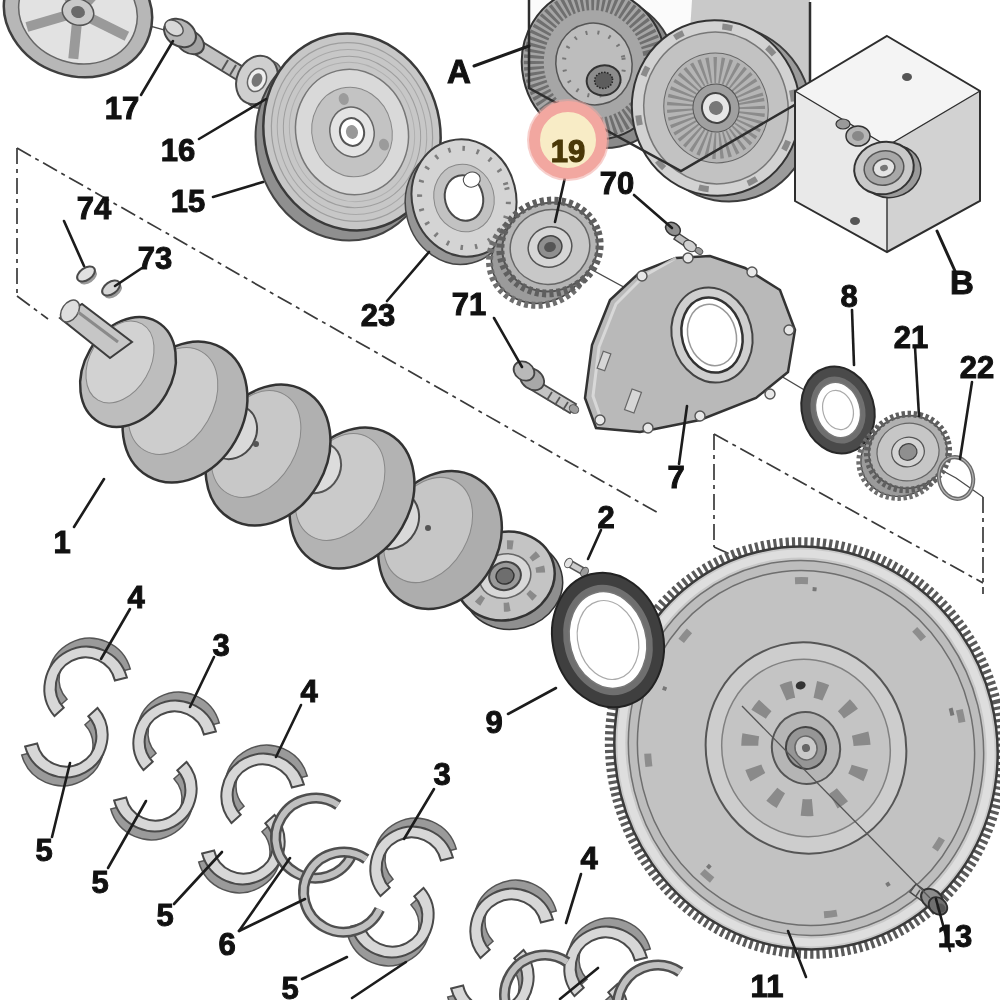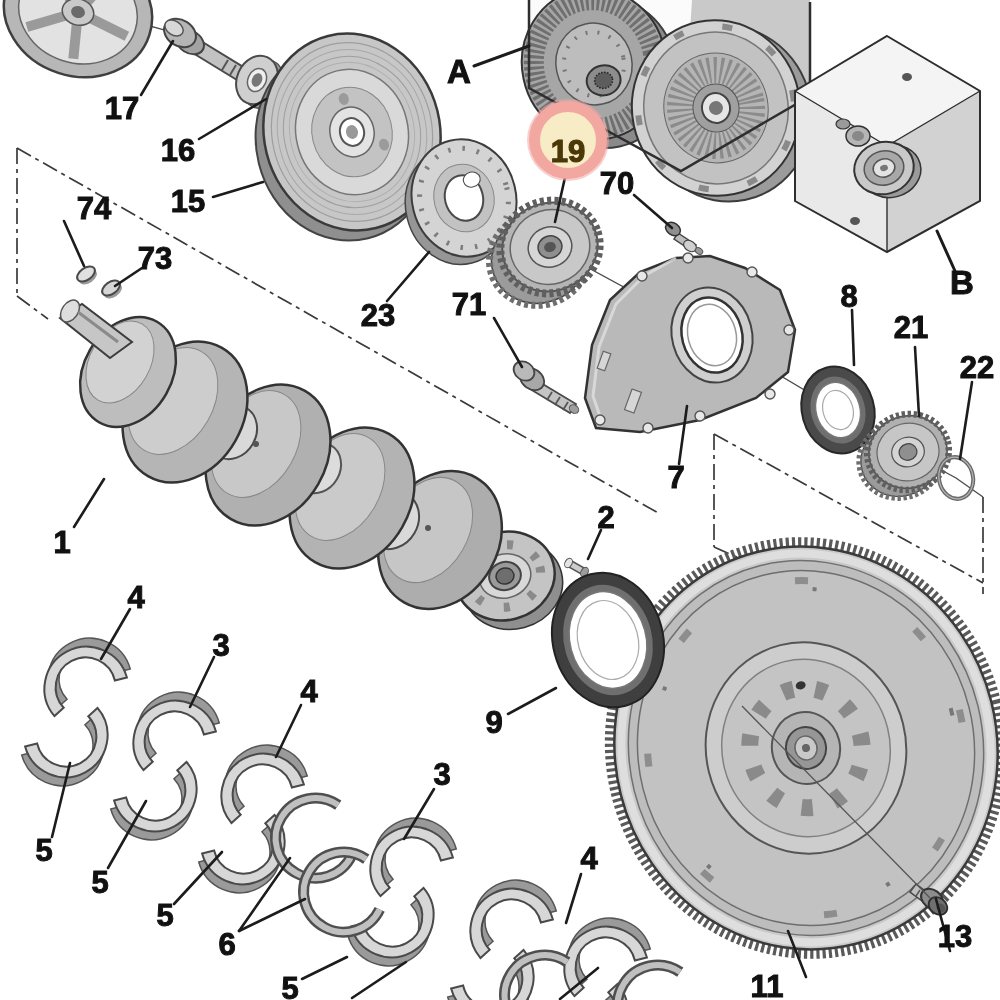--- a/index.html
+++ b/index.html
@@ -371,21 +371,21 @@
       <div class="callout" style="left: 58px; top: 208px; margin-left: 36px;">74</div>
       <div class="callout" style="left: 155px; top: 258px;">73</div>
       <div class="callout" style="left: 378px; top: 315px;">23</div>
       <div class="callout letter" style="left: 459px; top: 71px;">A</div>
       <div class="hl-ring" style="left: 568px; top: 140px;"></div>
       <div class="callout hl" style="left: 568px; top: 140px; margin-top: 11px;">19</div>
       <div class="callout" style="left: 617px; top: 183px;">70</div>
       <div class="callout" style="left: 469px; top: 304px;">71</div>
       <div class="callout" style="left: 676px; top: 477px;">7</div>
       <div class="callout" style="left: 849px; top: 296px;">8</div>
-      <div class="callout" style="left: 911px; top: 327px;">21</div>
+      <div class="callout" style="left: 911px; top: 337px;">21</div>
       <div class="callout" style="left: 977px; top: 367px; text-align: center;">22</div>
       <div class="callout letter" style="left: 962px; top: 282px;">B</div>
       <div class="callout" style="left: 62px; top: 542px;">1</div>
       <div class="callout" style="left: 606px; top: 517px;">2</div>
       <div class="callout" style="left: 494px; top: 722px;">9</div>
       <div class="callout" style="left: 136px; top: 597px;">4</div>
       <div class="callout" style="left: 221px; top: 645px;">3</div>
       <div class="callout" style="left: 309px; top: 691px;">4</div>
       <div class="callout" style="left: 44px; top: 850px;">5</div>
       <div class="callout" style="left: 100px; top: 882px;">5</div>

